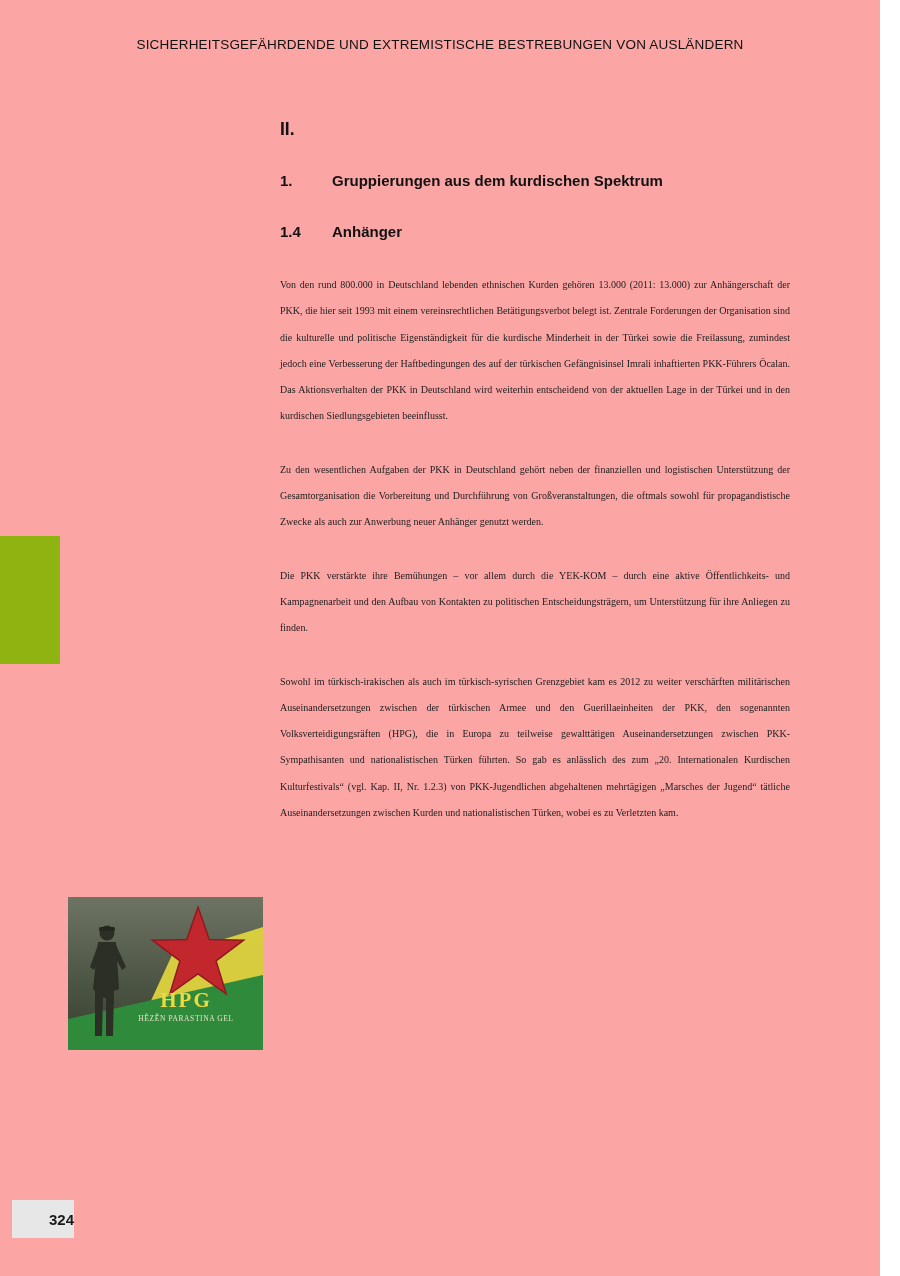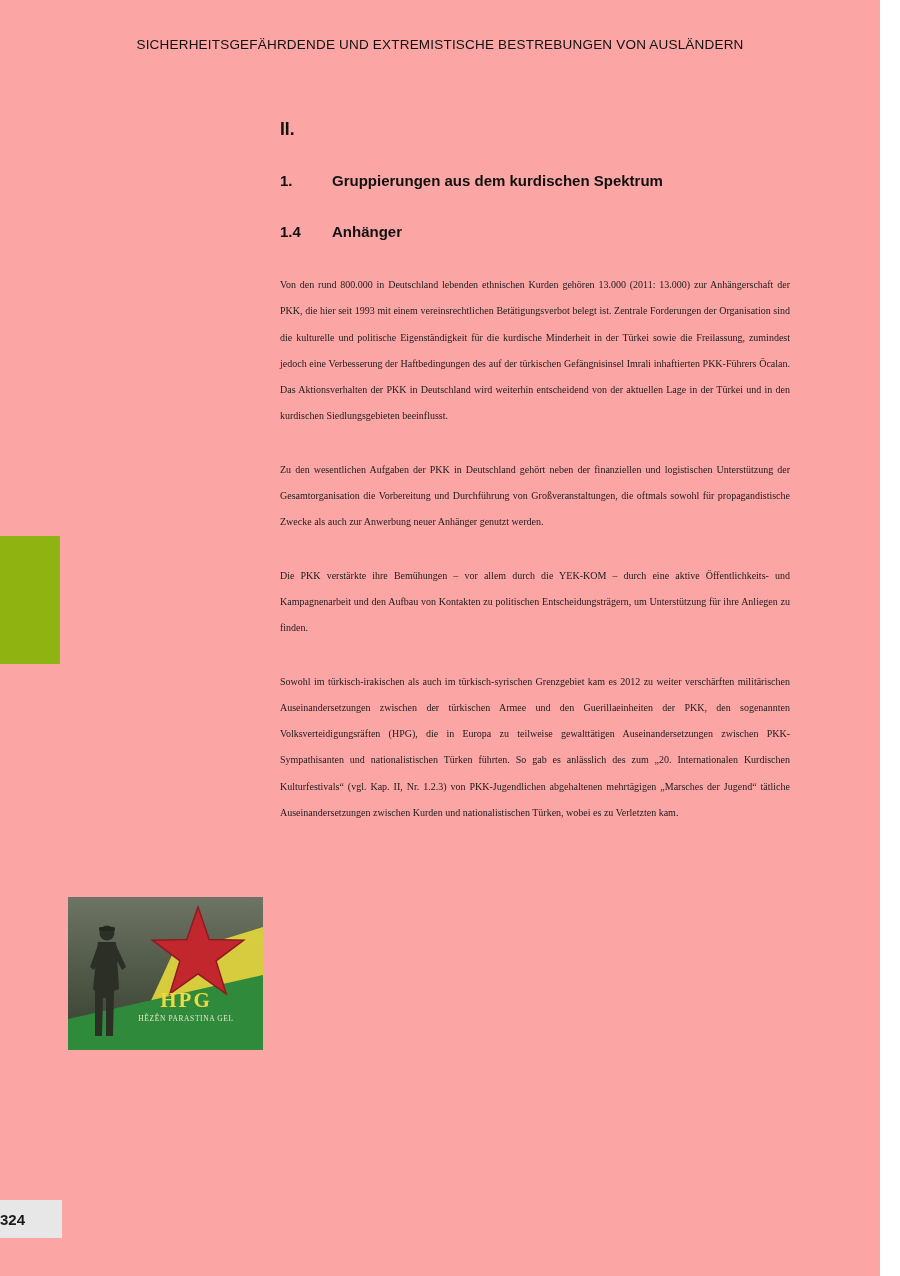--- a/index.html
+++ b/index.html
@@ -36,28 +36,28 @@
     position: absolute;
     left: 0;
     top: 536px;
     width: 60px;
     height: 128px;
   }
 
   
   .page-number-block {
     position: absolute;
-    left: 0;
+    left: 12px;
     top: 1200px;
     width: 62px;
     height: 38px;
     background: #e7e7e7;
     display: flex;
     align-items: center;
-    justify-content: flex-start;
+    justify-content: flex-end;
   }
   .page-number-block span {
     font-family: "Liberation Sans", sans-serif;
     font-weight: bold;
     font-size: 15px;
     color: #1a1a1a;
   }
 
   
   .content {

